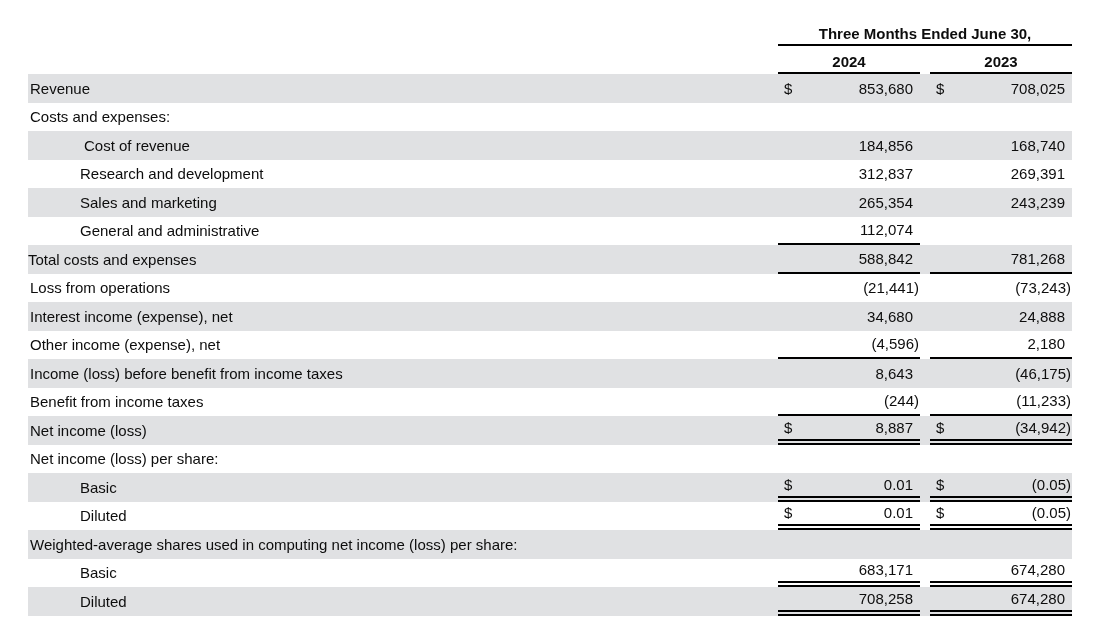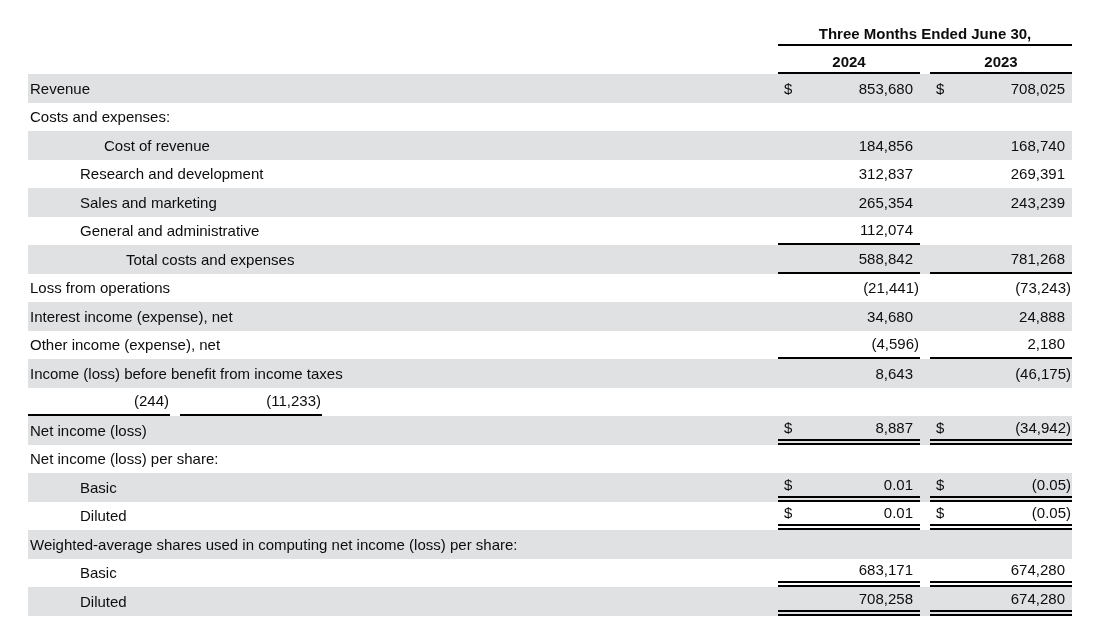--- a/index.html
+++ b/index.html
@@ -118,21 +118,21 @@
             <span class="val"></span>
           </div>
           <div class="colgap"></div>
           <div class="cell">
             <span class="dollar"></span>
             <span class="val"></span>
           </div>
         </div>
       </div>
       <div class="row shaded">
-        <div class="rlabel" style="padding-left: 56px; margin-left: 20px;">Cost of revenue</div>
+        <div class="rlabel" style="padding-left: 56px;">Cost of revenue</div>
         <div class="vals">
           <div class="cell">
             <span class="dollar"></span>
             <span class="val">184,856</span>
           </div>
           <div class="colgap"></div>
           <div class="cell">
             <span class="dollar"></span>
             <span class="val">168,740</span>
           </div>
@@ -170,21 +170,21 @@
         <div class="rlabel" style="padding-left: 52px;">General and administrative</div>
         <div class="vals">
           <div class="cell ul-single">
             <span class="dollar"></span>
             <span class="val">112,074</span>
           </div>
           <div class="colgap"></div>
         </div>
       </div>
       <div class="row shaded">
-        <div class="rlabel" style="padding-left: 98px;">Total costs and expenses</div>
+        <div class="rlabel" style="">Total costs and expenses</div>
         <div class="vals">
           <div class="cell ul-single">
             <span class="dollar"></span>
             <span class="val">588,842</span>
           </div>
           <div class="colgap"></div>
           <div class="cell ul-single">
             <span class="dollar"></span>
             <span class="val">781,268</span>
           </div>
@@ -240,20 +240,21 @@
             <span class="val">8,643</span>
           </div>
           <div class="colgap"></div>
           <div class="cell">
             <span class="dollar"></span>
             <span class="val neg">(46,175)</span>
           </div>
         </div>
       </div>
       <div class="row">
+        <div class="rlabel" style="padding-left: 2px;">Benefit from income taxes</div>
         <div class="vals">
           <div class="cell ul-single">
             <span class="dollar"></span>
             <span class="val neg">(244)</span>
           </div>
           <div class="colgap"></div>
           <div class="cell ul-single">
             <span class="dollar"></span>
             <span class="val neg">(11,233)</span>
           </div>

